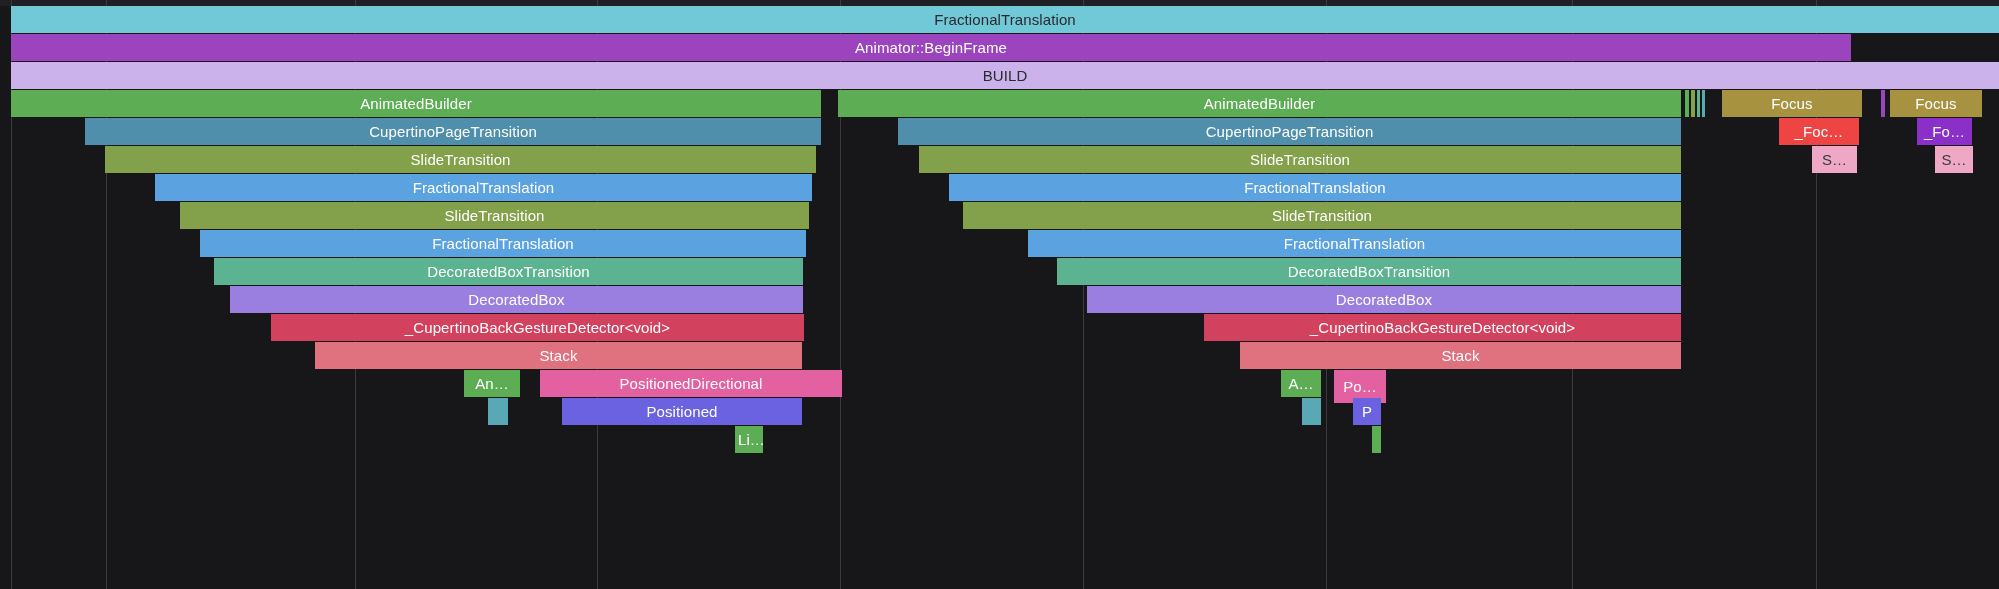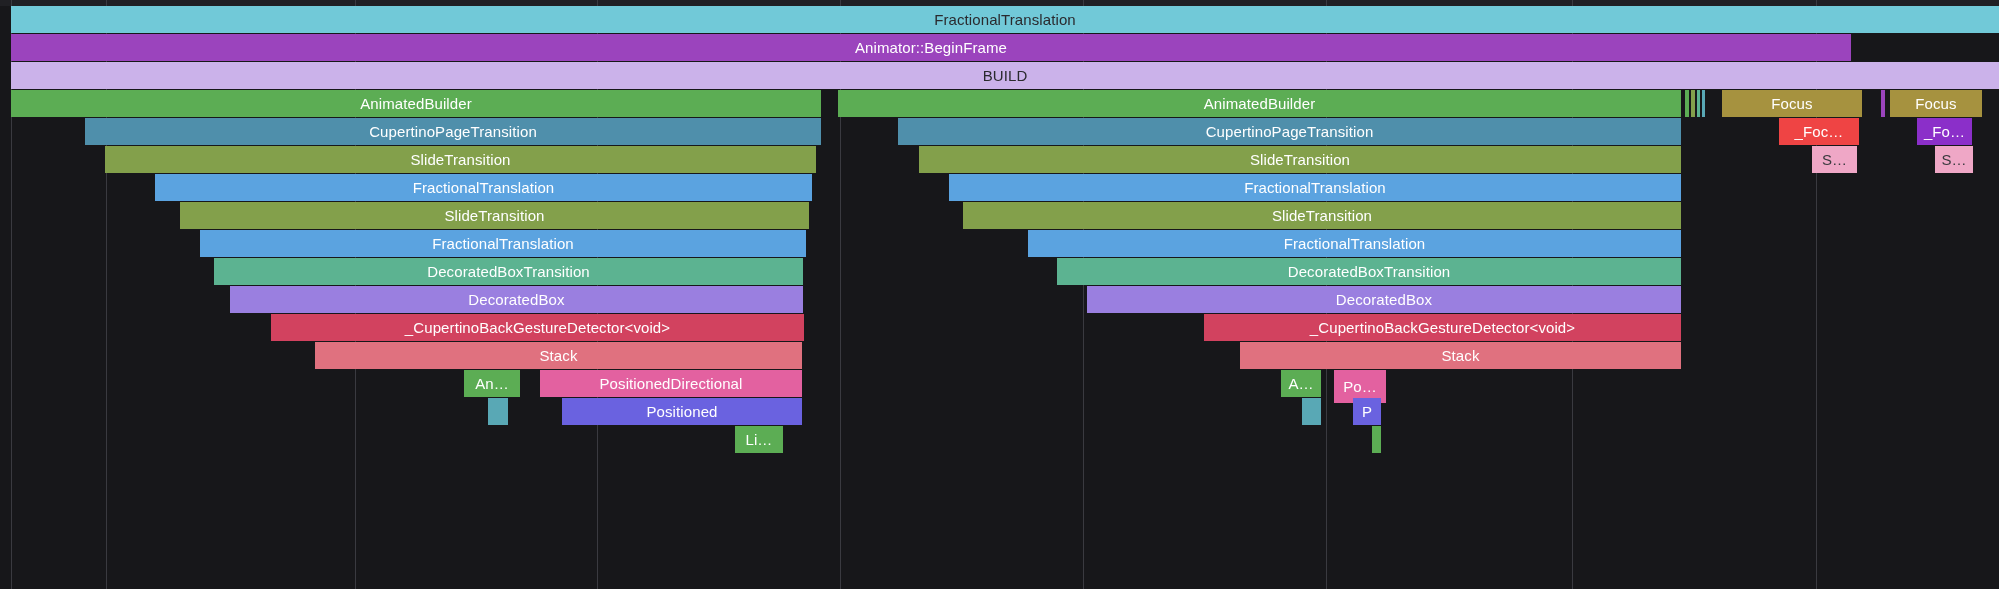--- a/index.html
+++ b/index.html
@@ -80,28 +80,28 @@
       </div>
       <div class="frame" style="left: 271px; width: 533px; top: 314px; height: 27px; background: rgb(210, 66, 95); color: rgb(255, 255, 255);">
         <span class="lbl">_CupertinoBackGestureDetector&lt;void&gt;</span>
       </div>
       <div class="frame" style="left: 315px; width: 487px; top: 342px; height: 27px; background: rgb(224, 113, 127); color: rgb(255, 255, 255);">
         <span class="lbl">Stack</span>
       </div>
       <div class="frame" style="left: 457px; width: 56px; top: 370px; height: 27px; background: rgb(92, 173, 84); color: rgb(255, 255, 255); margin-left: 7px;">
         <span class="lbl">An…</span>
       </div>
-      <div class="frame" style="left: 540px; width: 262px; top: 370px; height: 27px; background: rgb(227, 97, 160); color: rgb(255, 255, 255);">
+      <div class="frame" style="left: 540px; width: 302px; top: 370px; height: 27px; background: rgb(227, 97, 160); color: rgb(255, 255, 255);">
         <span class="lbl">PositionedDirectional</span>
       </div>
       <div class="frame" style="left: 488px; width: 20px; top: 398px; height: 27px; background: rgb(89, 168, 181); color: rgb(255, 255, 255);"></div>
       <div class="frame" style="left: 562px; width: 240px; top: 398px; height: 27px; background: rgb(106, 98, 224); color: rgb(255, 255, 255);">
         <span class="lbl">Positioned</span>
       </div>
-      <div class="frame" style="left: 735px; width: 48px; top: 426px; height: 27px; background: rgb(92, 173, 84); color: rgb(255, 255, 255);">
+      <div class="frame" style="left: 735px; width: 28px; top: 426px; height: 27px; background: rgb(92, 173, 84); color: rgb(255, 255, 255);">
         <span class="lbl">Li…</span>
       </div>
       <div class="frame" style="left: 838px; width: 843px; top: 90px; height: 27px; background: rgb(92, 173, 84); color: rgb(255, 255, 255);">
         <span class="lbl">AnimatedBuilder</span>
       </div>
       <div class="frame" style="left: 898px; width: 783px; top: 118px; height: 27px; background: rgb(79, 143, 171); color: rgb(255, 255, 255);">
         <span class="lbl">CupertinoPageTransition</span>
       </div>
       <div class="frame" style="left: 919px; width: 762px; top: 146px; height: 27px; background: rgb(131, 160, 75); color: rgb(255, 255, 255);">
         <span class="lbl">SlideTransition</span>

